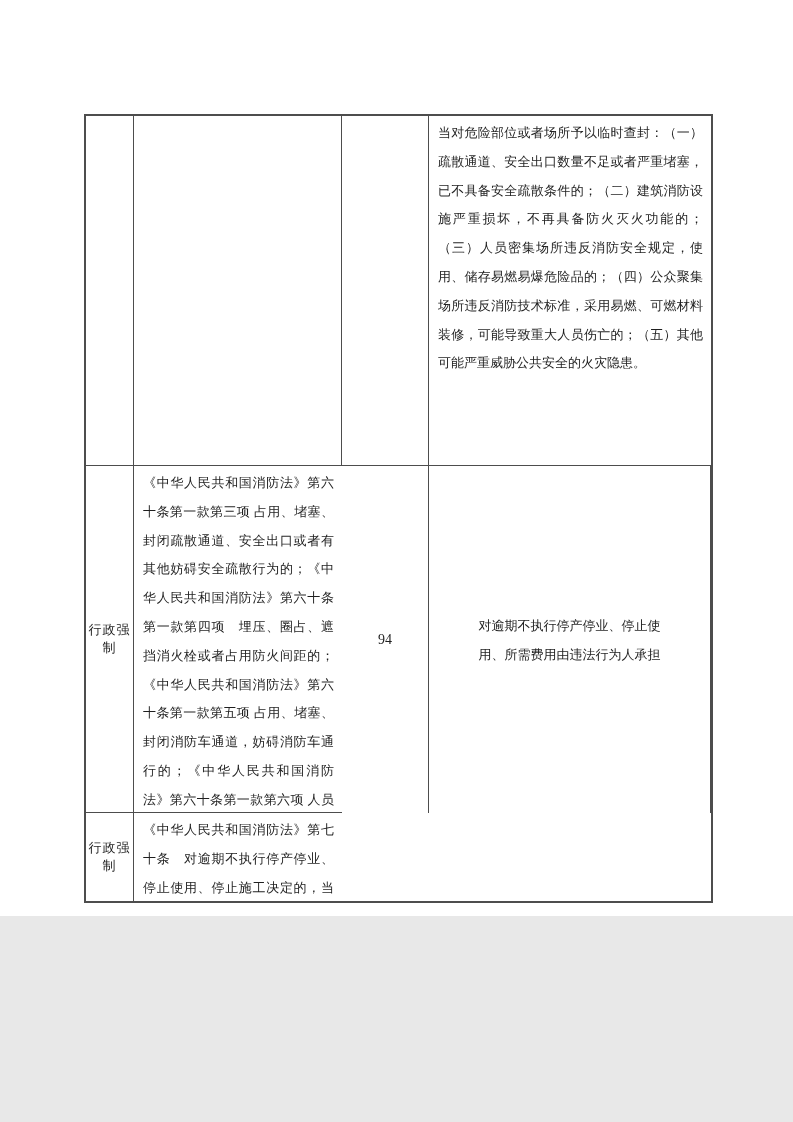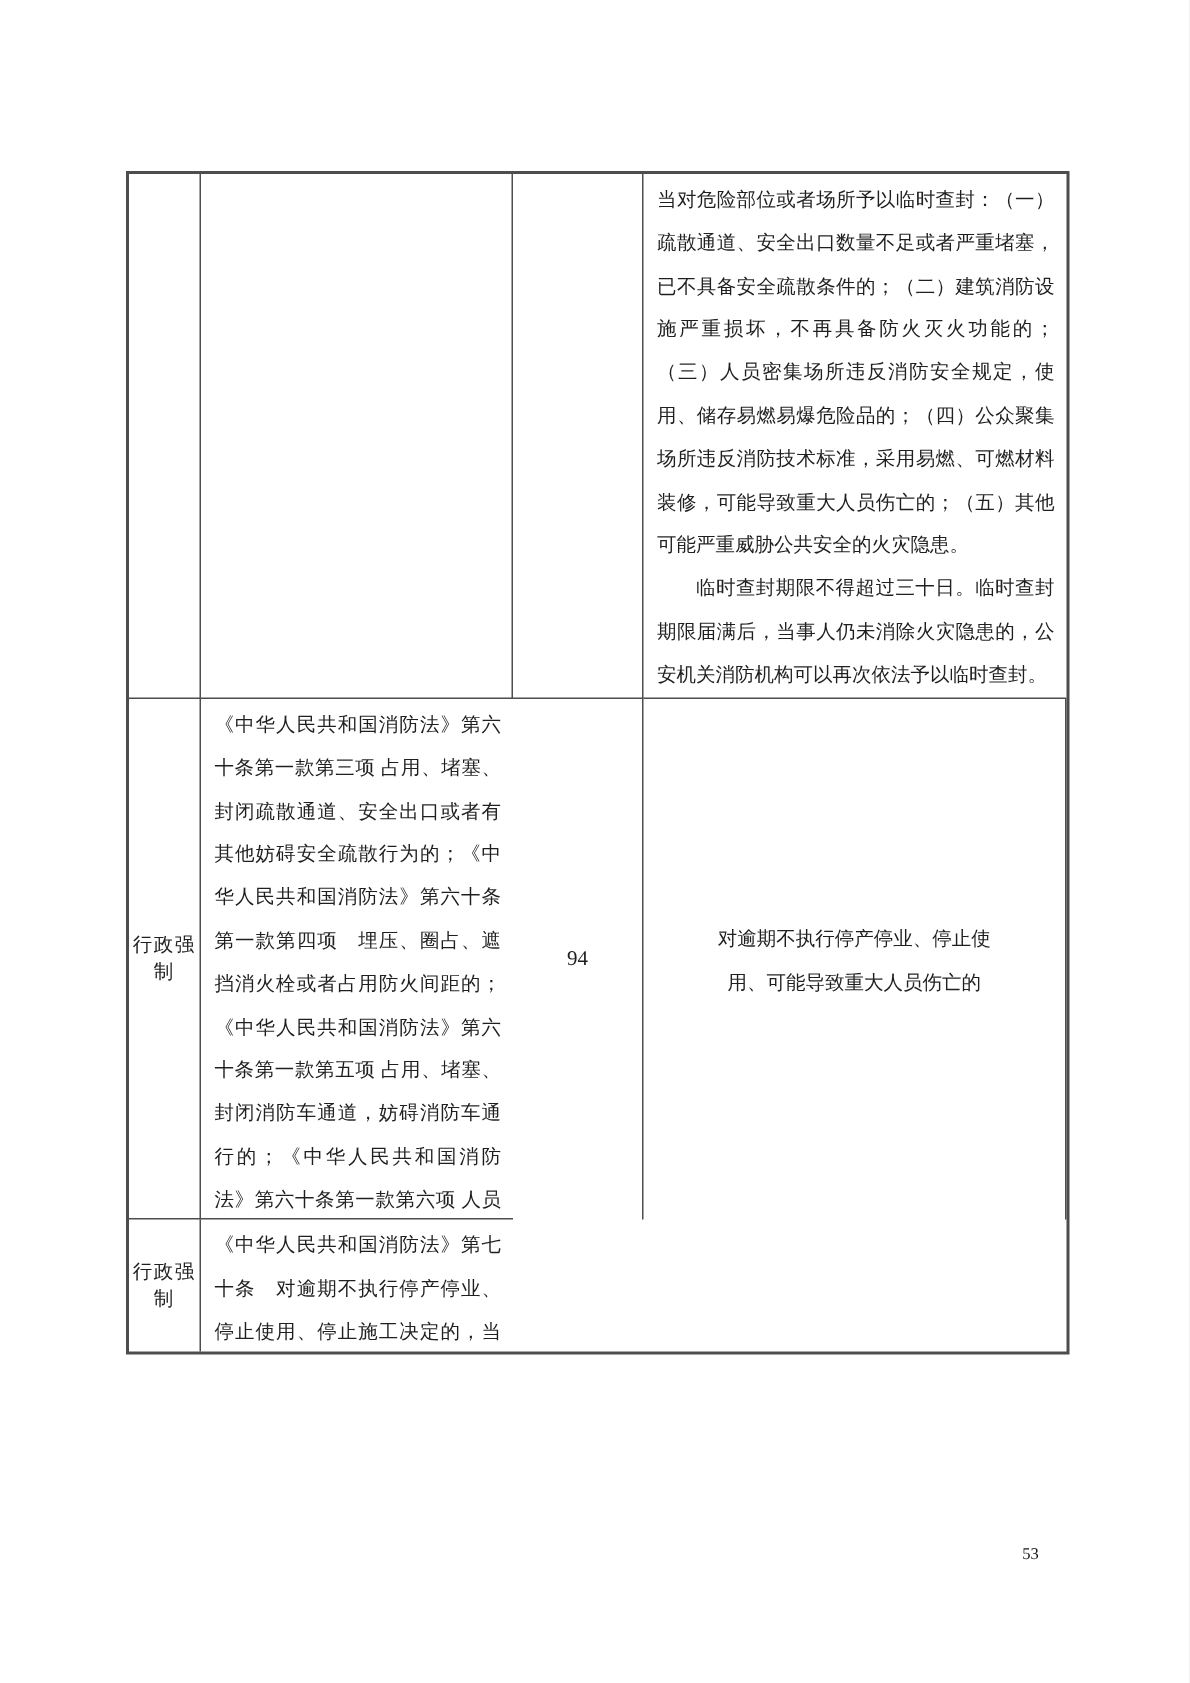--- a/index.html
+++ b/index.html
@@ -1,20 +1,20 @@
 <!DOCTYPE html>
 <html><head>
 <meta charset="utf-8">
 <style>
   * { margin: 0; padding: 0; box-sizing: border-box; }
   html, body { background: #e8e8e8; }
   .page {
     position: relative;
     width: 793px;
-    height: 1122px;
+    height: 916px;
     background: #ffffff;
     margin: 0 auto;
     font-family: "Liberation Serif", "DejaVu Serif", serif;
     color: #1f1f1f;
     overflow: hidden;
   }
   .tbl {
     position: absolute;
     left: 84px;
     top: 114px;
@@ -70,31 +70,30 @@
 
 <div class="page">
 
   <div class="tbl">
 
     <div class="cell center num-cell"></div>
     <div class="cell center item-cell"></div>
     <div class="cell center type-cell"></div>
     <div class="cell last-col basis-cell">
       <p>当对危险部位或者场所予以临时查封：（一）疏散通道、安全出口数量不足或者严重堵塞，已不具备安全疏散条件的；（二）建筑消防设施严重损坏，不再具备防火灭火功能的；（三）人员密集场所违反消防安全规定，使用、储存易燃易爆危险品的；（四）公众聚集场所违反消防技术标准，采用易燃、可燃材料装修，可能导致重大人员伤亡的；（五）其他可能严重威胁公共安全的火灾隐患。</p>
-      <p class="indent">临时查封期限不得超过三十日。临时查封期限届满后，当事人仍未消除火灾隐患的，公安机关消防机构可以再次依法予以临时查封。</p>
     </div>
 
     <div class="cell center type-cell">行政强制</div>
     <div class="cell last-col basis-cell">
       <p>《中华人民共和国消防法》第六十条第一款第三项 占用、堵塞、封闭疏散通道、安全出口或者有其他妨碍安全疏散行为的；《中华人民共和国消防法》第六十条第一款第四项　埋压、圈占、遮挡消火栓或者占用防火间距的；《中华人民共和国消防法》第六十条第一款第五项 占用、堵塞、封闭消防车通道，妨碍消防车通行的；《中华人民共和国消防法》第六十条第一款第六项 人员密集场所在门窗上设置影响逃生和灭火救援的障碍物的，经责令改正拒不改正的，强制执行，所需费用由违法行为人承担。</p>
     </div>
 
     <div class="cell center num-cell last-row">94</div>
     <div class="cell center item-cell last-row">
-      <div class="item-text">对逾期不执行停产停业、停止使用、可能导致重大人员伤亡的</div>
+      <div class="item-text">对逾期不执行停产停业、停止使用、所需费用由违法行为人承担</div>
     </div>
     <div class="cell center type-cell last-row">行政强制</div>
     <div class="cell last-col last-row basis-cell">
       <p>《中华人民共和国消防法》第七十条　对逾期不执行停产停业、停止使用、停止施工决定的，当对危险部位或者场所予以临时查封。</p>
     </div>
 
   </div>
 
   <div class="page-number">53</div>
 

